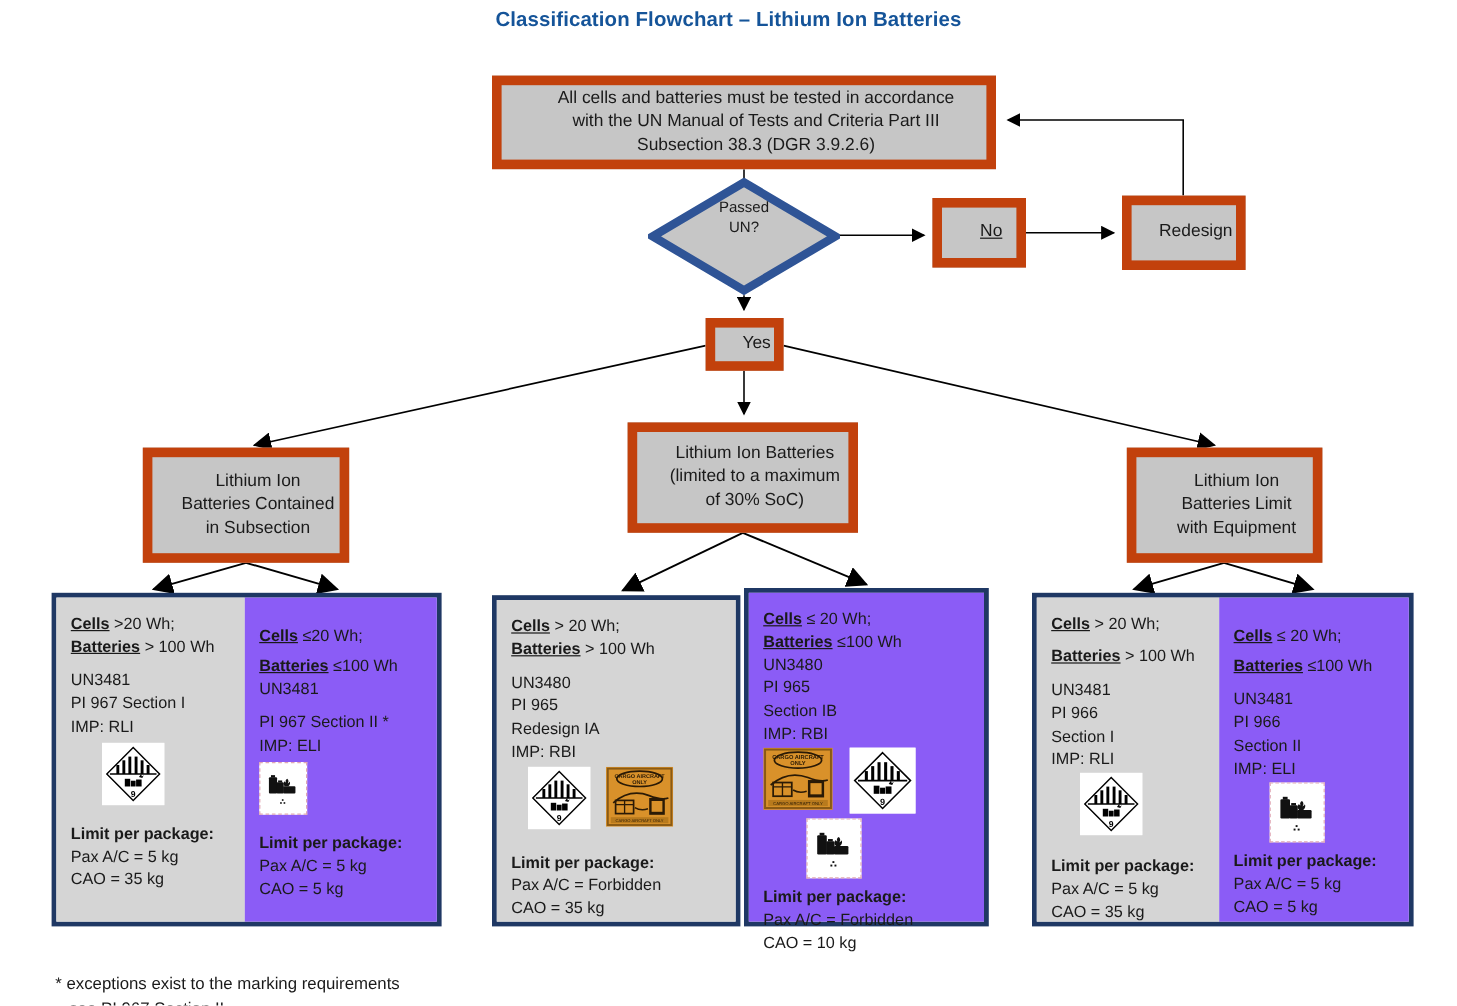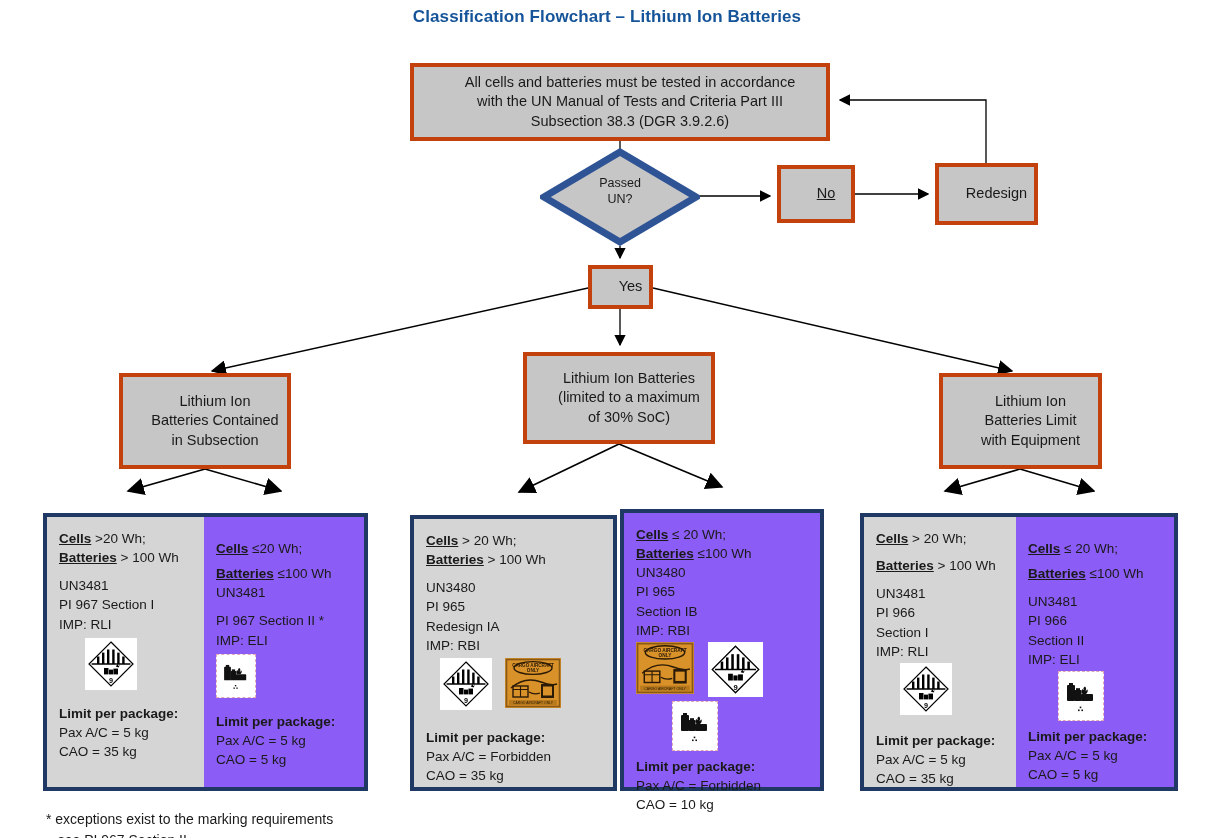--- a/index.html
+++ b/index.html
@@ -19,54 +19,53 @@
   #title {
     left: 0; top: 7px; width: 1214px;
     text-align: center;
     font-size: 17px; font-weight: bold;
     color: #155499;
     letter-spacing: .1px;
   }
 
   
   .node {
-    border: 4px solid #c2410c;
+    border: 8px solid #c2410c;
     background: #c6c6c6;
     display: flex; align-items: center; justify-content: center;
     text-align: center;
     font-size: 14.5px; line-height: 1.35;
     color: #1a1a1a;
     padding-left: 20px;
   }
 
   #top-box  { left: 410px; top: 63px;  width: 420px; height: 78px; }
   #no-box   { left: 777px; top: 165px; width: 78px;  height: 58px; text-decoration: underline; }
   #redesign { left: 935px; top: 163px; width: 103px; height: 62px; }
   #yes-box  { left: 588px; top: 265px; width: 65px;  height: 44px; }
 
   
   #diamond-wrap { left: 540px; top: 148px; width: 160px; height: 98px; }
   #diamond-wrap svg { display:block; }
   #diamond-label {
-    left: 540px; top: 142px; width: 160px; height: 98px;
+    left: 540px; top: 132px; width: 160px; height: 98px;
     display:flex; align-items:center; justify-content:center;
     text-align:center; font-size: 12.5px; line-height: 1.3;
     pointer-events:none;
   }
 
   
   #cat-left   { left: 119px; top: 373px; width: 172px; height: 96px; }
   #cat-mid    { left: 523px; top: 352px; width: 192px; height: 92px; }
   #cat-right  { left: 939px; top: 373px; width: 163px; height: 96px; }
 
   
   .panel {
     border: 4px solid #1f3864;
     display: flex;
-    margin-top: 19px;
   }
   .subpanel {
     padding: 12px 10px 10px 12px;
     font-size: 13.5px;
     line-height: 1.42;
     color: #1a1a1a;
     position: relative;
   }
   .sub-grey  { background: #d5d5d5; }
   .sub-light { background: #8b5cf6; }

